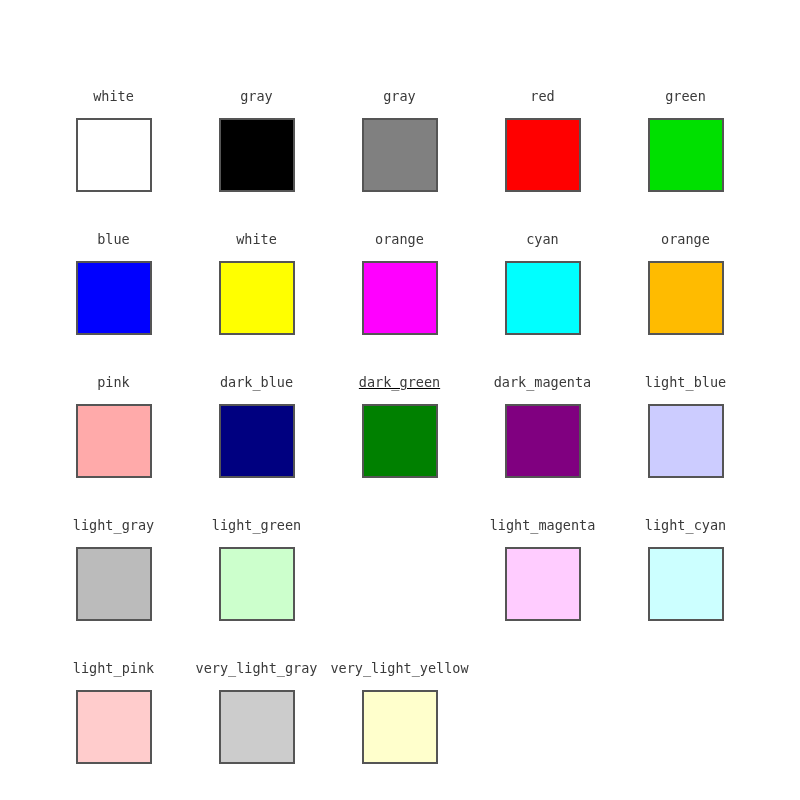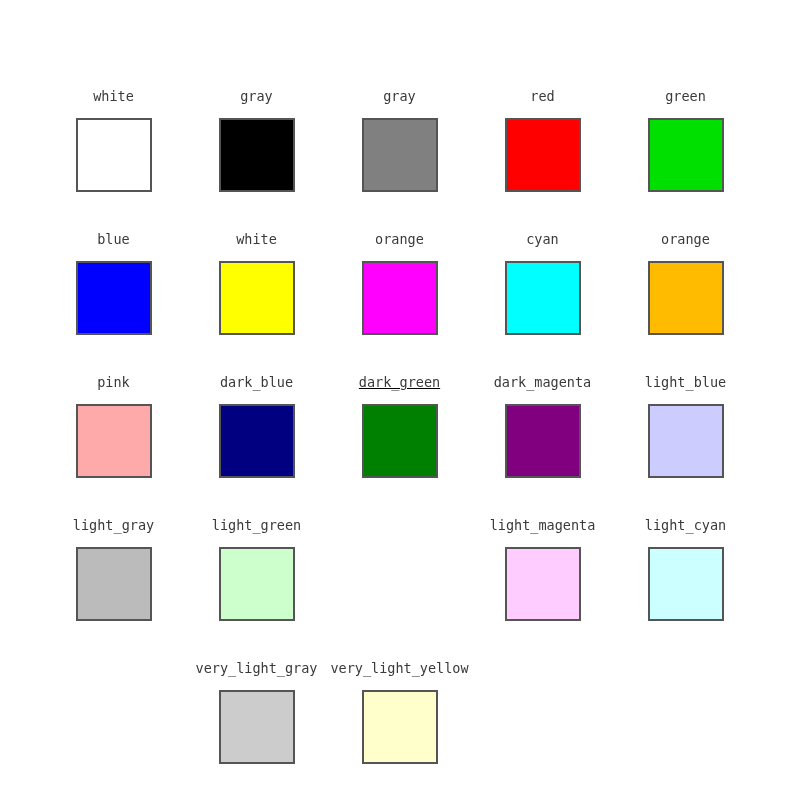--- a/index.html
+++ b/index.html
@@ -123,20 +123,24 @@
       <div class="swatch-box" style="background-color: rgb(204, 255, 204); border-color: rgb(85, 85, 85); border-width: 2px;"></div>
     </div>
     <div class="swatch-cell" style="left: 471px; top: 474px;">
       <div class="swatch-label">light_magenta</div>
       <div class="swatch-box" style="background-color: rgb(255, 204, 255); border-color: rgb(85, 85, 85); border-width: 2px;"></div>
     </div>
     <div class="swatch-cell" style="left: 614px; top: 474px;">
       <div class="swatch-label">light_cyan</div>
       <div class="swatch-box" style="background-color: rgb(204, 255, 255); border-color: rgb(85, 85, 85); border-width: 2px;"></div>
     </div>
+    <div class="swatch-cell" style="left: 42px; top: 617px;">
+      <div class="swatch-label">light_pink</div>
+      <div class="swatch-box" style="background-color: rgb(255, 204, 204); border-color: rgb(85, 85, 85); border-width: 2px;"></div>
+    </div>
     <div class="swatch-cell" style="left: 185px; top: 617px;">
       <div class="swatch-label">very_light_gray</div>
       <div class="swatch-box" style="background-color: rgb(204, 204, 204); border-color: rgb(85, 85, 85); border-width: 2px;"></div>
     </div>
     <div class="swatch-cell" style="left: 328px; top: 617px;">
       <div class="swatch-label">very_light_yellow</div>
       <div class="swatch-box" style="background-color: rgb(255, 255, 204); border-color: rgb(85, 85, 85); border-width: 2px;"></div>
     </div>
   </div>
 

